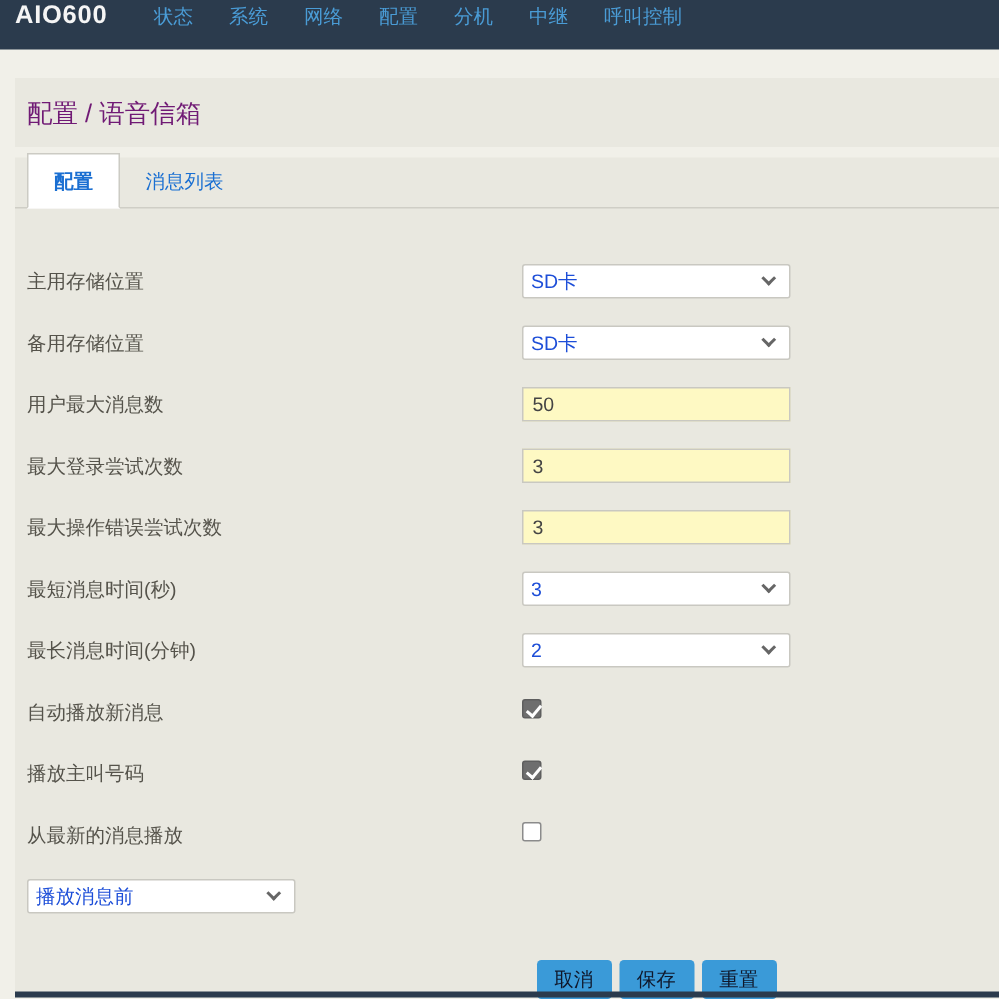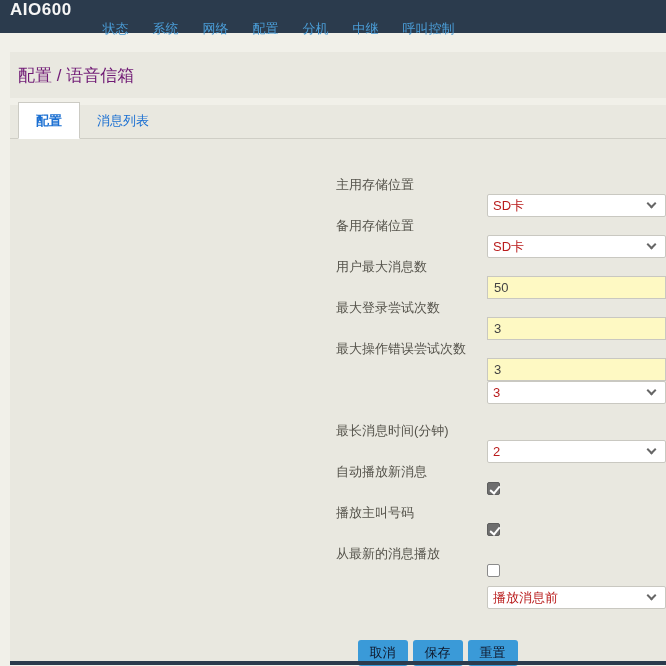--- a/index.html
+++ b/index.html
@@ -13,21 +13,21 @@
   
   .navbar {
     height:33px; background:#2b3b4d;
     display:flex; align-items:flex-start;
     padding:0 10px;
   }
   .brand {
     color:#f5f5f5; font-size:17px; font-weight:bold;
     letter-spacing:0.5px; margin-right:26px;
   }
-  .nav-menu { display:flex; align-items:center; gap:14px;margin-top:18px; }
+  .nav-menu { display:flex; align-items:center; gap:14px; }
   .nav-item {
     color:#4a9cd6; font-size:13px; text-decoration:none;
     padding:2px 5px; cursor:pointer; white-space:nowrap;
   }
 
   
   .title-box {
     margin:19px 0 0 10px;
     background:#e9e8e0;
     padding:12px 8px 11px 8px;
@@ -56,39 +56,39 @@
     background:#ffffff;
     border:1px solid #cccbc4;
     border-bottom:1px solid #ffffff;
     margin-bottom:-1px;
     font-weight:bold;
   }
 
   
   .form { padding:37px 0 0 8px; }
   .form-row {
-    display:flex; align-items:flex-end;
-    height:23px; margin-bottom:18px;flex-direction:column;
+    display:flex; align-items:center;
+    height:23px; margin-bottom:18px;
   }
   .field-label {
     width:330px; font-size:13px; color:#55534b;
   }
   .ctrl-col { width:179px; position:relative; }
   input.text-field {
     width:179px; height:23px;
     border:1px solid #c9c8c1; background:#fef9c3;
     font-size:13px; color:#444; padding:0 6px;
     font-family:"Liberation Sans","DejaVu Sans",sans-serif;
     outline:none;
   }
   .select-wrap { width:179px; height:23px; position:relative; }
   select.select-field {
     width:179px; height:23px;
     border:1px solid #c9c8c1; background:#fff;
-    font-size:13px; color:#b91c1c; padding:0 20px 0 5px;
+    font-size:13px; color:#1d4ed8; padding:0 20px 0 5px;
     -webkit-appearance:none; -moz-appearance:none; appearance:none;
     border-radius:2px; outline:none;
     font-family:"Liberation Sans","DejaVu Sans",sans-serif;
   }
   .chevron {
     position:absolute; right:11px; top:6px;
     width:7px; height:7px;
     border-right:2px solid #666; border-bottom:2px solid #666;
     transform:rotate(45deg); pointer-events:none;
   }
@@ -168,20 +168,21 @@
       </div>
       <div class="form-row">
         <span class="field-label">最大登录尝试次数</span>
         <div class="ctrl-col"><input type="text" class="text-field" value="3" style=""></div>
       </div>
       <div class="form-row">
         <span class="field-label">最大操作错误尝试次数</span>
         <div class="ctrl-col"><input type="text" class="text-field" value="3" style=""></div>
       </div>
       <div class="form-row">
+        <span class="field-label">最短消息时间(秒)</span>
         <div class="ctrl-col">
           <div class="select-wrap"><select class="select-field"><option>3</option></select><span class="chevron"></span></div>
         </div>
       </div>
       <div class="form-row">
         <span class="field-label">最长消息时间(分钟)</span>
         <div class="ctrl-col">
           <div class="select-wrap"><select class="select-field"><option>2</option></select><span class="chevron"></span></div>
         </div>
       </div>

